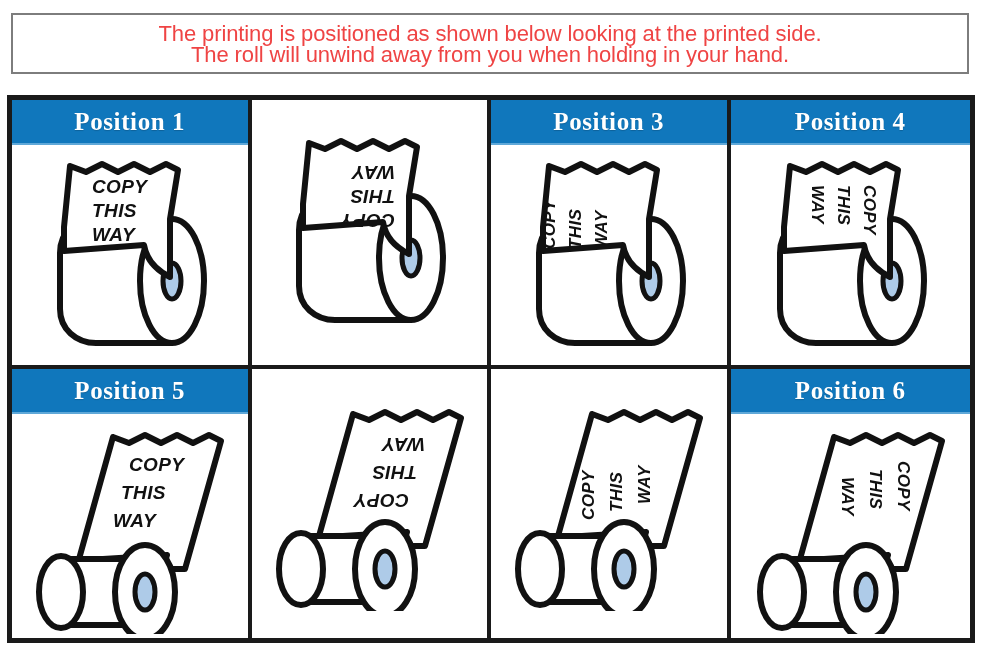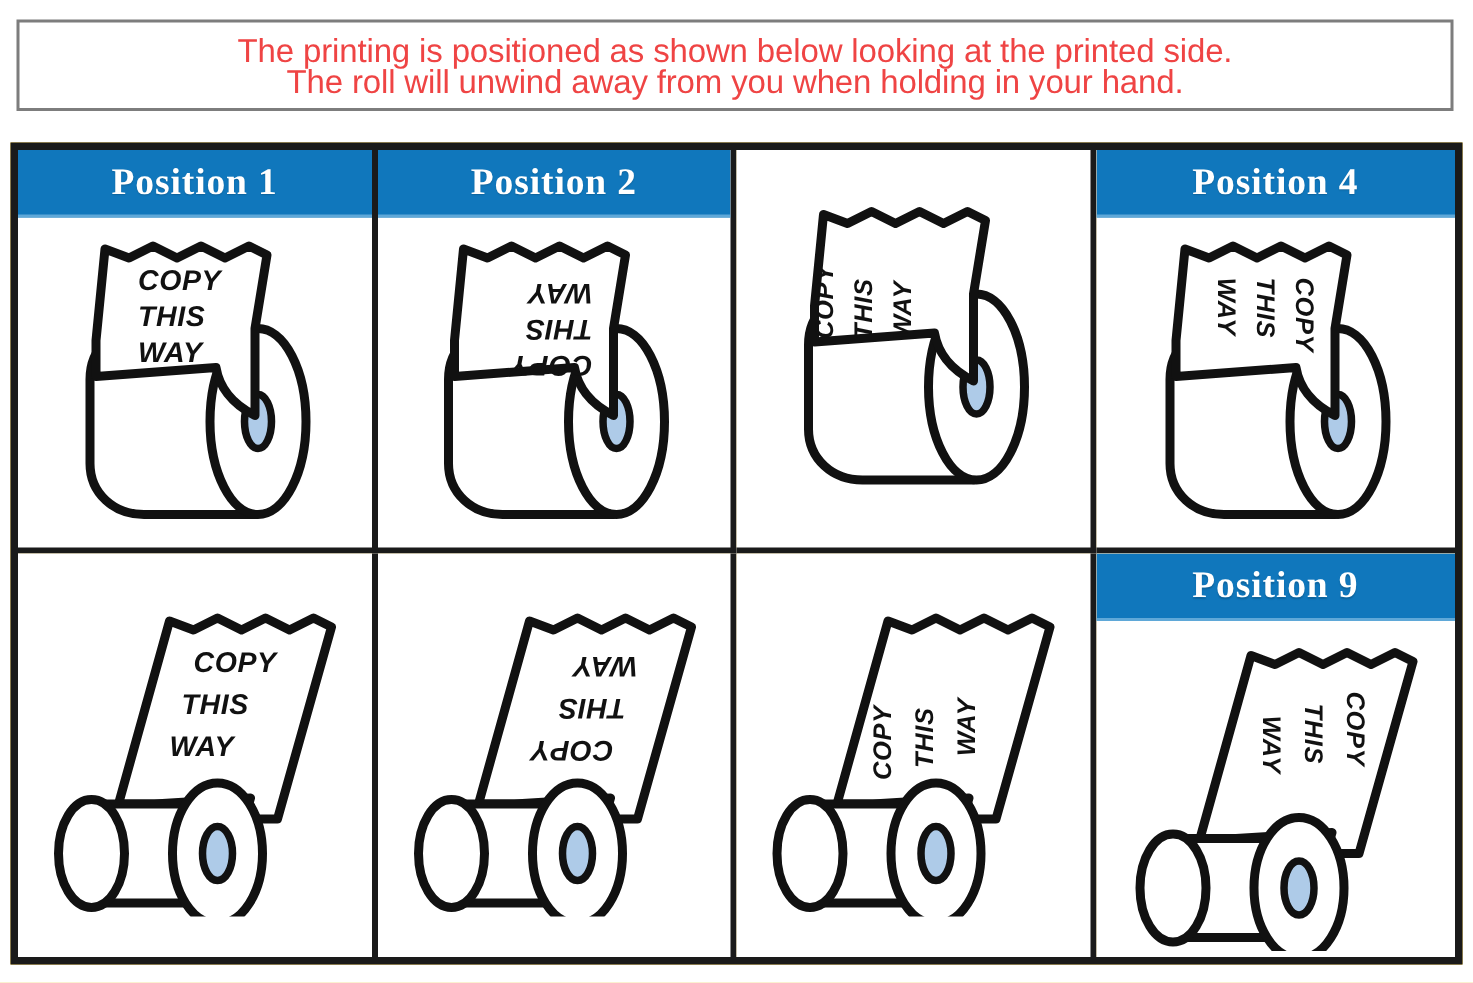--- a/index.html
+++ b/index.html
@@ -154,39 +154,39 @@
 
           <path class="paper-fill" d="M44 74 L50 13 L66 19 L82 11 L98 19 L114 11 L130 19 L146 11 L158 17 L150 66 L150 124 C134 116 126 104 124 92 L44 98 Z"></path>
           <text class="roll-text" x="72" y="40">COPY</text>
           <text class="roll-text" x="72" y="64">THIS</text>
           <text class="roll-text" x="72" y="88">WAY</text>
         </svg>
       </div>
     </div>
 
     <div class="cell">
-      <div class="cell-header">
-        <span class="cell-title">Position 2</span>
-      </div>
       <div class="cell-art">
         <svg width="220" height="205" viewBox="0 0 220 205">
           <path class="paper-fill" d="M40 100 C40 78 56 66 76 66 L150 66 L150 190 L76 190 C56 190 40 176 40 156 Z"></path>
           <ellipse class="paper-fill" cx="152" cy="128" rx="32" ry="62"></ellipse>
           <ellipse class="core-hole" cx="152" cy="128" rx="9" ry="18"></ellipse>
           <path class="paper-fill" d="M44 74 L50 13 L66 19 L82 11 L98 19 L114 11 L130 19 L146 11 L158 17 L150 66 L150 124 C134 116 126 104 124 92 L44 98 Z"></path>
           <g transform="rotate(180 104 62)">
             <text class="roll-text" x="72" y="40">COPY</text>
             <text class="roll-text" x="72" y="64">THIS</text>
             <text class="roll-text" x="72" y="88">WAY</text>
           </g>
         </svg>
       </div>
     </div>
 
     <div class="cell">
+      <div class="cell-header">
+        <span class="cell-title">Position 3</span>
+      </div>
       <div class="cell-art">
         <svg width="220" height="205" viewBox="0 0 220 205">
           <path class="paper-fill" d="M40 100 C40 78 56 66 76 66 L150 66 L150 190 L76 190 C56 190 40 176 40 156 Z"></path>
           <ellipse class="paper-fill" cx="152" cy="128" rx="32" ry="62"></ellipse>
           <ellipse class="core-hole" cx="152" cy="128" rx="9" ry="18"></ellipse>
           <path class="paper-fill" d="M44 74 L50 13 L66 19 L82 11 L98 19 L114 11 L130 19 L146 11 L158 17 L150 66 L150 124 C134 116 126 104 124 92 L44 98 Z"></path>
           <g>
             <text class="roll-text small" x="56" y="96" transform="rotate(-90 56 96)">COPY</text>
             <text class="roll-text small" x="82" y="96" transform="rotate(-90 82 96)">THIS</text>
             <text class="roll-text small" x="108" y="96" transform="rotate(-90 108 96)">WAY</text>
@@ -208,20 +208,23 @@
           <g>
             <text class="roll-text small" x="124" y="32" transform="rotate(90 124 32)">COPY</text>
             <text class="roll-text small" x="98" y="32" transform="rotate(90 98 32)">THIS</text>
             <text class="roll-text small" x="72" y="32" transform="rotate(90 72 32)">WAY</text>
           </g>
         </svg>
       </div>
     </div>
 
     <div class="cell last-row">
+      <div class="cell-header">
+        <span class="cell-title">Position 5</span>
+      </div>
       <div class="cell-art">
         <svg width="225" height="215" viewBox="0 0 225 215">
 
           <path class="paper-fill" d="M62 140 L96 18 L112 24 L128 16 L144 24 L160 16 L176 24 L192 16 L204 22 L168 150 L146 150 L150 136 L86 140 Z"></path>
 
           <path class="paper-fill" d="M44 140 L128 140 C144 140 156 158 156 178 C156 198 144 206 128 206 L44 206 Z"></path>
 
           <ellipse class="paper-fill" cx="128" cy="173" rx="30" ry="47"></ellipse>
           <ellipse class="core-hole" cx="128" cy="173" rx="10" ry="18"></ellipse>
 
@@ -262,21 +265,21 @@
             <text class="roll-text small" x="98" y="124" transform="rotate(-90 98 124)">COPY</text>
             <text class="roll-text small" x="126" y="116" transform="rotate(-90 126 116)">THIS</text>
             <text class="roll-text small" x="154" y="108" transform="rotate(-90 154 108)">WAY</text>
           </g>
         </svg>
       </div>
     </div>
 
     <div class="cell last-col last-row">
       <div class="cell-header">
-        <span class="cell-title">Position 9</span>
+        <span class="cell-title">Position 6</span>
       </div>
       <div class="cell-art">
         <svg width="225" height="215" viewBox="0 0 225 215">
           <path class="paper-fill" d="M62 140 L96 18 L112 24 L128 16 L144 24 L160 16 L176 24 L192 16 L204 22 L168 150 L146 150 L150 136 L86 140 Z"></path>
           <path class="paper-fill" d="M44 140 L128 140 C144 140 156 158 156 178 C156 198 144 206 128 206 L44 206 Z"></path>
           <ellipse class="paper-fill" cx="128" cy="173" rx="30" ry="47"></ellipse>
           <ellipse class="core-hole" cx="128" cy="173" rx="10" ry="18"></ellipse>
           <ellipse class="paper-fill" cx="44" cy="173" rx="22" ry="36"></ellipse>
           <g>
             <text class="roll-text small" x="160" y="42" transform="rotate(90 160 42)">COPY</text>

